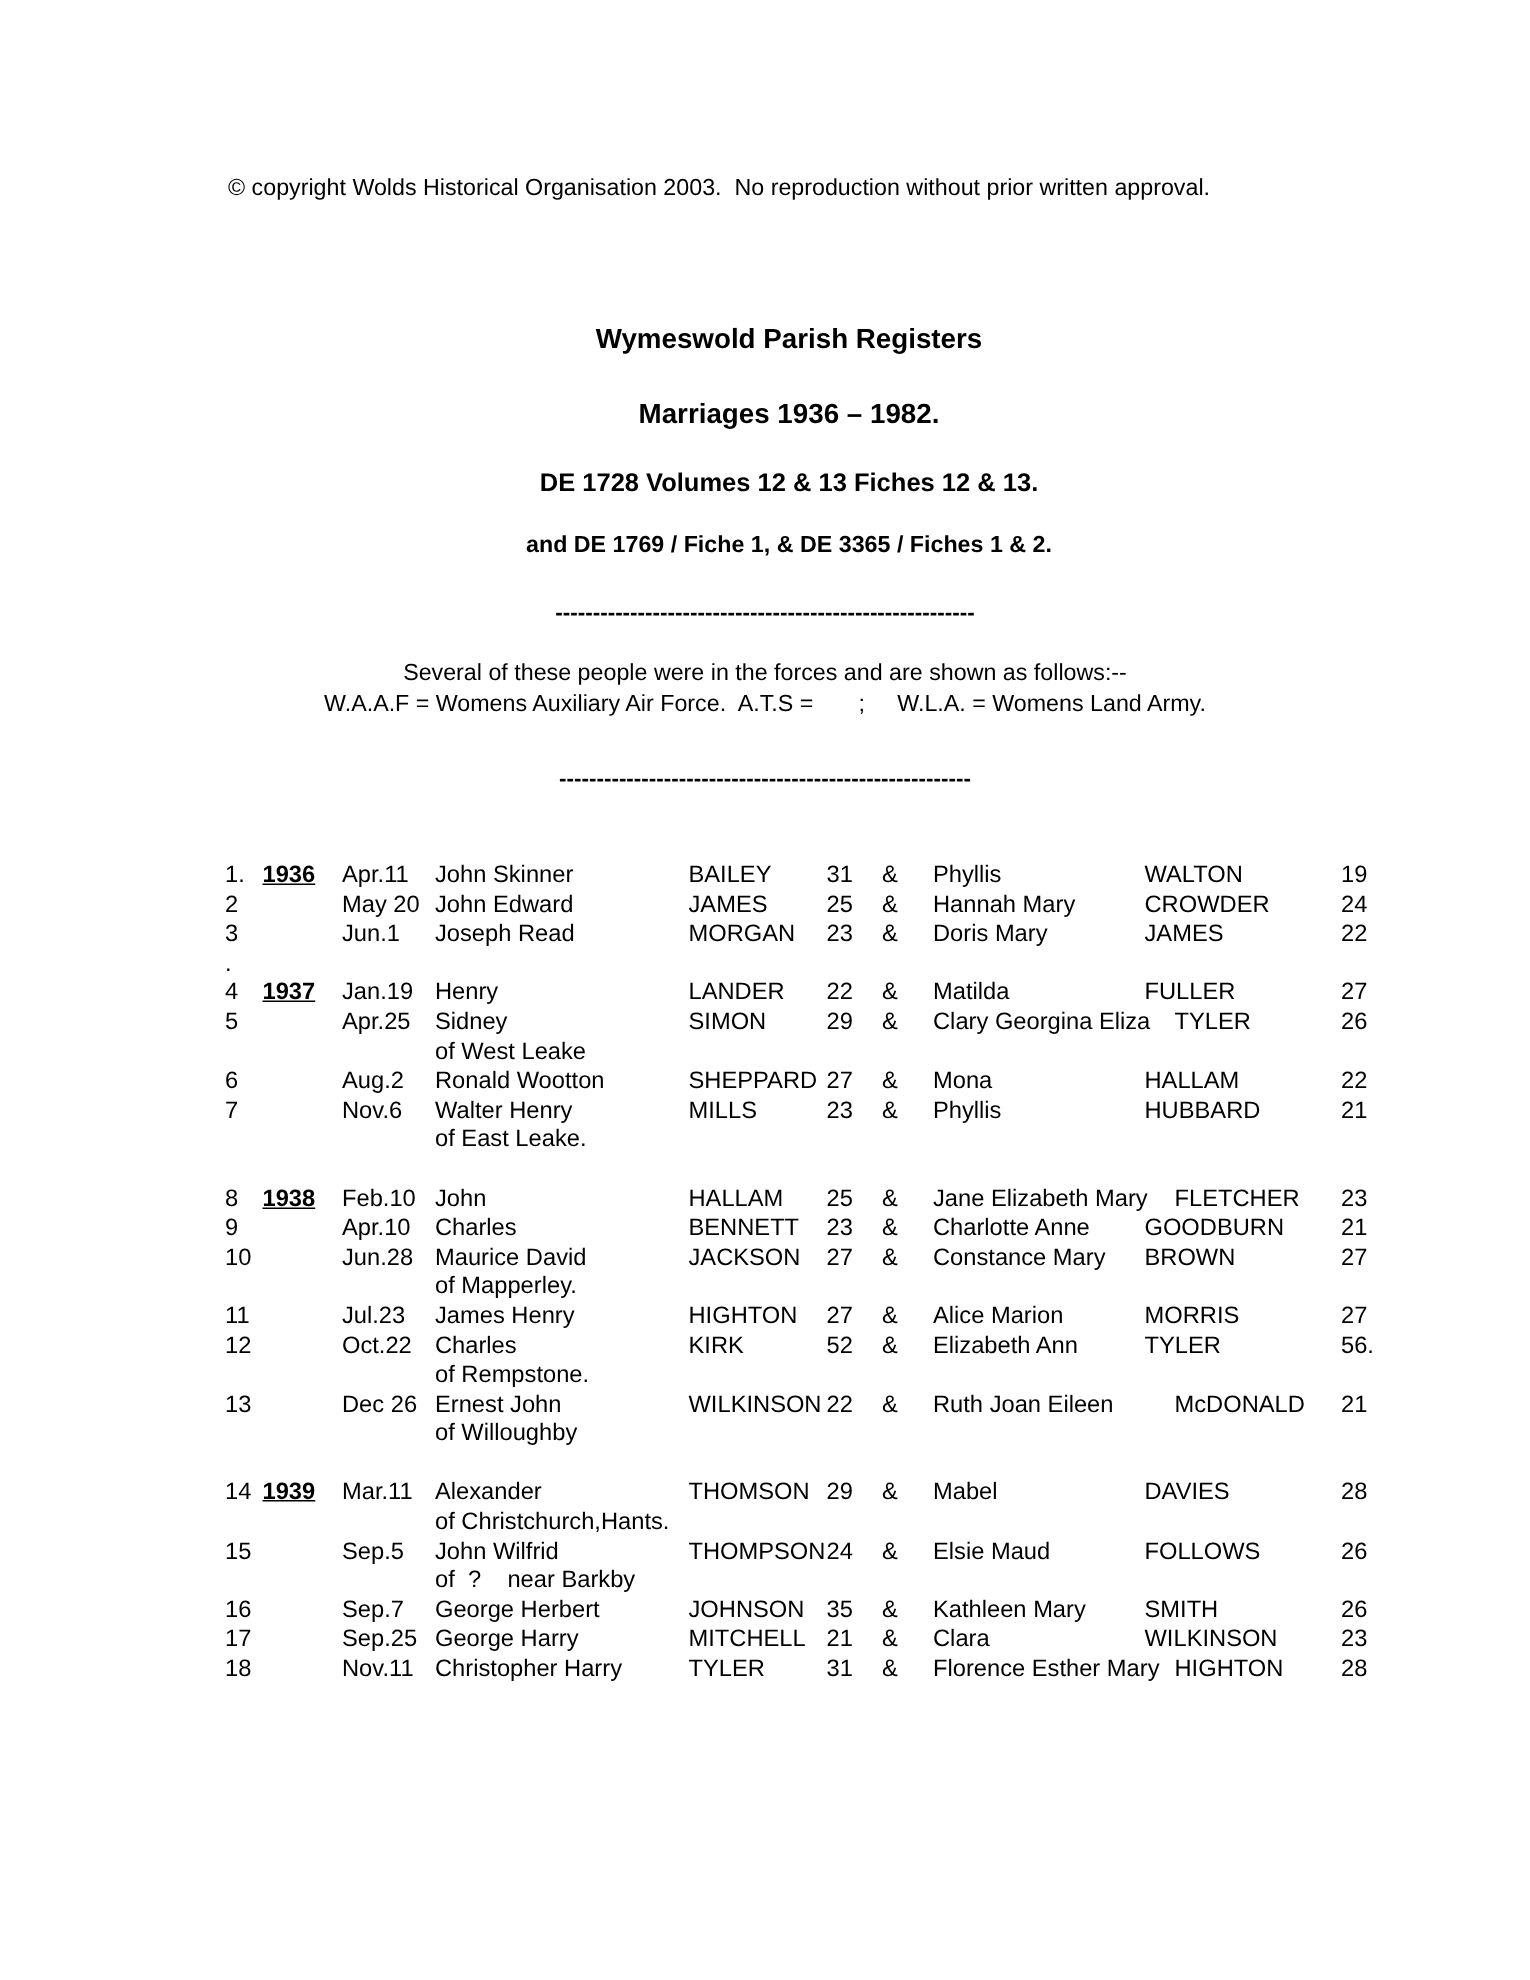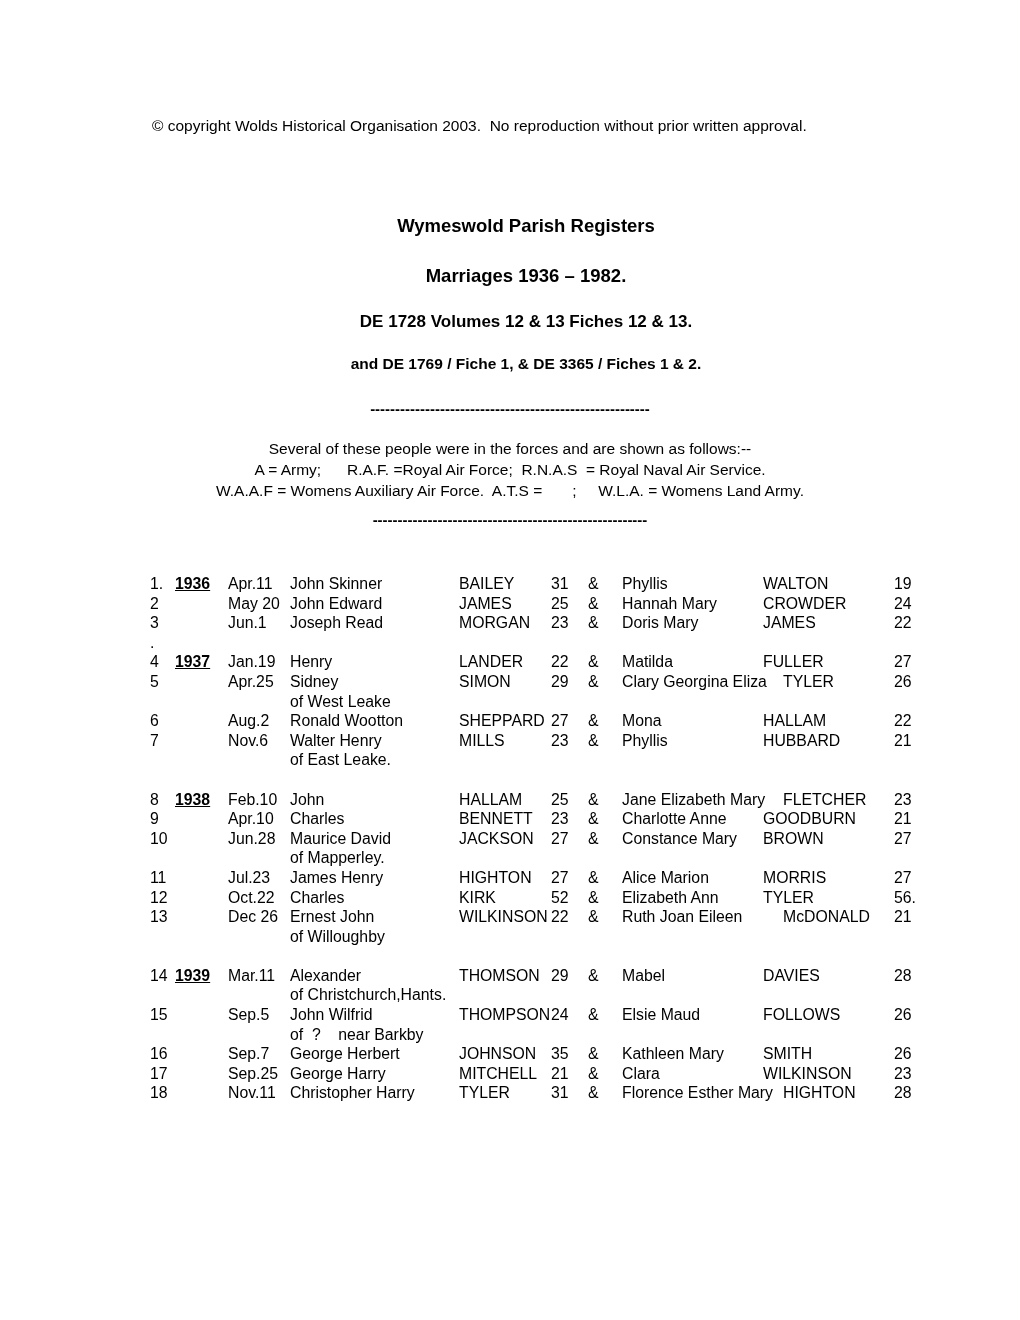--- a/index.html
+++ b/index.html
@@ -141,21 +141,20 @@
     <div class="title-main">Wymeswold Parish Registers</div>
     <div class="title-sub">Marriages 1936  – 1982.</div>
     <div class="title-ref">DE 1728 Volumes 12 &amp; 13 Fiches 12 &amp; 13.</div>
     <div class="title-ref2">and DE 1769 / Fiche 1,  &amp; DE 3365 / Fiches 1 &amp; 2.</div>
   </div>
 
   <div class="sep sep1">--------------------------------------------------------</div>
 
   <div class="note-block">
     <div class="note-line">Several of these people were in the forces and are shown as follows:--</div>
-    <div class="note-line">A = Army;      R.A.F. =Royal Air Force;  R.N.A.S  = Royal Naval Air Service.</div>
     <div class="note-line">W.A.A.F = Womens Auxiliary Air Force.  A.T.S =       ;     W.L.A. = Womens Land Army.</div>
   </div>
 
   <div class="sep sep2">-------------------------------------------------------</div>
 
   <div class="register" id="register">
       <div class="row">
         <span class="c-num">1.</span>
         <span class="c-year">1936</span>
         <span class="c-date">Apr.11</span>
@@ -297,20 +296,23 @@
         <span class="c-date">Oct.22</span>
         <span class="c-fore">Charles</span>
         <span class="c-surn">KIRK</span>
         <span class="c-age">52</span>
         <span class="c-amp">&amp;</span>
         <span class="c-bfore">Elizabeth Ann</span>
         <span class="c-bsurn">TYLER</span>
         <span class="c-bage">56.</span>
       </div>
       <div class="row">
+        <span class="cont">of Rempstone.</span>
+      </div>
+      <div class="row">
         <span class="c-num">13</span>
         <span class="c-date">Dec 26</span>
         <span class="c-fore">Ernest John</span>
         <span class="c-surn">WILKINSON</span>
         <span class="c-age">22</span>
         <span class="c-amp">&amp;</span>
         <span class="c-bfore wide">Ruth Joan Eileen</span>
         <span class="c-bsurn push">McDONALD</span>
         <span class="c-bage">21</span>
       </div>

